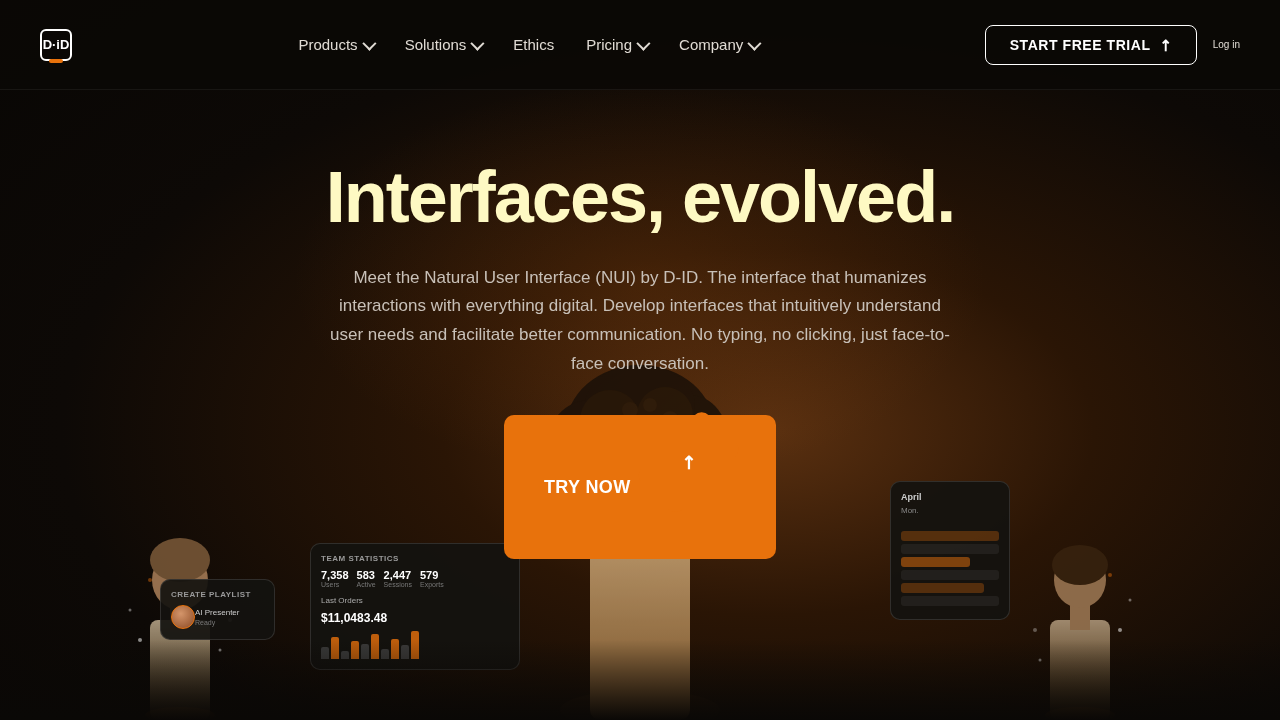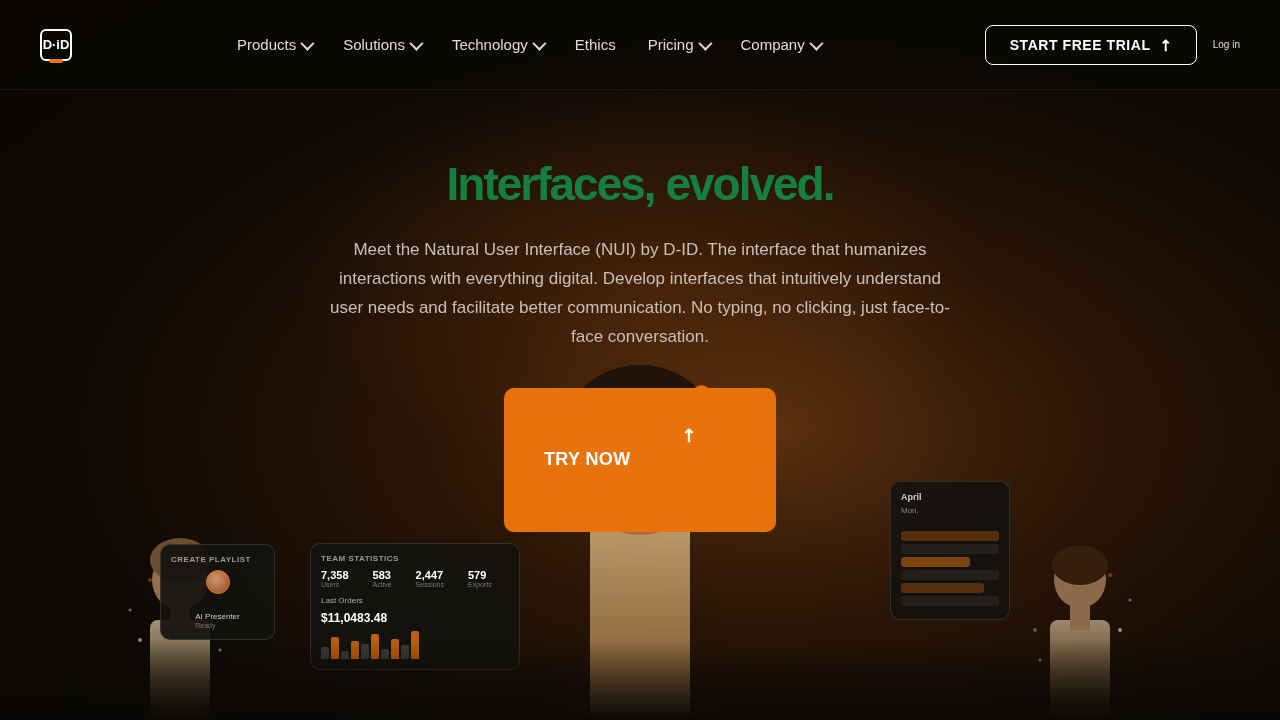--- a/index.html
+++ b/index.html
@@ -138,25 +138,25 @@
       position: relative;
       z-index: 5;
       display: flex;
       flex-direction: column;
       align-items: center;
       text-align: center;
       padding-top: 70px;
     }
 
     .hero-title {
-      font-size: 46px;
+      font-size: 72px;
       font-weight: 800;
       line-height: 1.05;
       letter-spacing: -2px;
-      color: #15803d;
+      color: #fef9c3;
       margin-bottom: 28px;
     }
 
     .hero-sub {
       font-size: 17px;
       line-height: 1.7;
       color: #c8c0b8;
       max-width: 630px;
       margin-bottom: 36px;
     }
@@ -202,21 +202,21 @@
       font-size: 8px;
       color: #999;
       margin-bottom: 6px;
       font-weight: 600;
       text-transform: uppercase;
       letter-spacing: 0.5px;
     }
 
     .panel-stats {
       display: flex;
-      gap: 24px;
+      gap: 8px;
       margin-bottom: 8px;
     }
 
     .stat-item {
       display: flex;
       flex-direction: column;
     }
 
     .stat-num {
       font-size: 11px;
@@ -345,26 +345,20 @@
   <ul class="nav-links">
     <li>
       <a href="#">
         <span>Products</span>
         <span class="chevron"></span>
       </a>
     </li>
     <li>
       <a href="#">
         <span>Solutions</span>
-        <span class="chevron"></span>
-      </a>
-    </li>
-    <li>
-      <a href="#">
-        <span>Technology</span>
         <span class="chevron"></span>
       </a>
     </li>
     <li>
       <a href="#">
         <span>Ethics</span>
       </a>
     </li>
     <li>
       <a href="#">
@@ -448,21 +442,21 @@
     <div class="cal-slot"></div>
     <div class="cal-slot empty"></div>
     <div class="cal-slot" style="width: 70%; background: rgba(232,114,12,0.5);"></div>
     <div class="cal-slot empty"></div>
     <div class="cal-slot" style="width: 85%;"></div>
     <div class="cal-slot empty"></div>
   </div>
 
   <div class="ui-panel panel-playlist" style="left: 160px; bottom: 80px; width: 115px; z-index: 6;">
     <div class="panel-header">Create Playlist</div>
-    <div style="display: flex; align-items: center; gap: 18px; margin-top: 4px; flex-direction: column;">
+    <div style="display: flex; align-items: center; gap: 0; margin-top: 4px;">
       <div style="width: 24px; height: 24px; border-radius: 50%; background: radial-gradient(circle at 40% 35%, #d4956a, #8b4a25); border: 1.5px solid #e8720c; flex-shrink: 0;"></div>
       <div>
         <div style="font-size: 8px; color: #ccc; line-height: 1.3;">AI Presenter</div>
         <div style="font-size: 7px; color: #777;">Ready</div>
       </div>
     </div>
   </div>
 
   <svg class="bg-figure" viewBox="0 0 300 400" style="left: 50%; transform: translateX(-50%); bottom: 0; position: absolute; opacity: 0.85; z-index: 4;">
 

